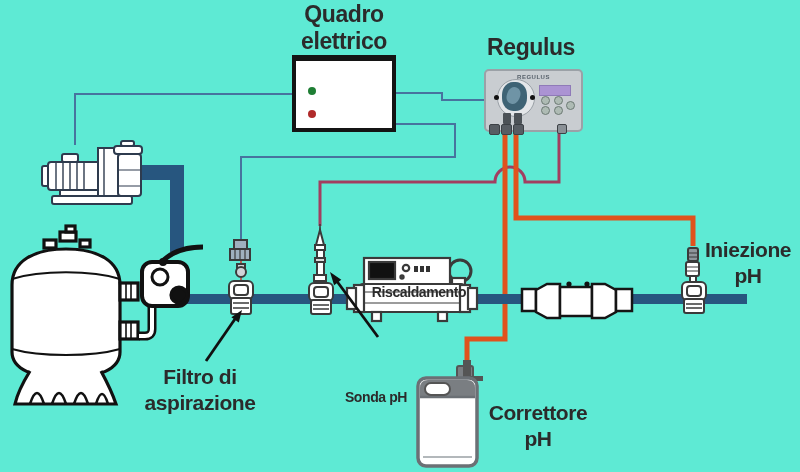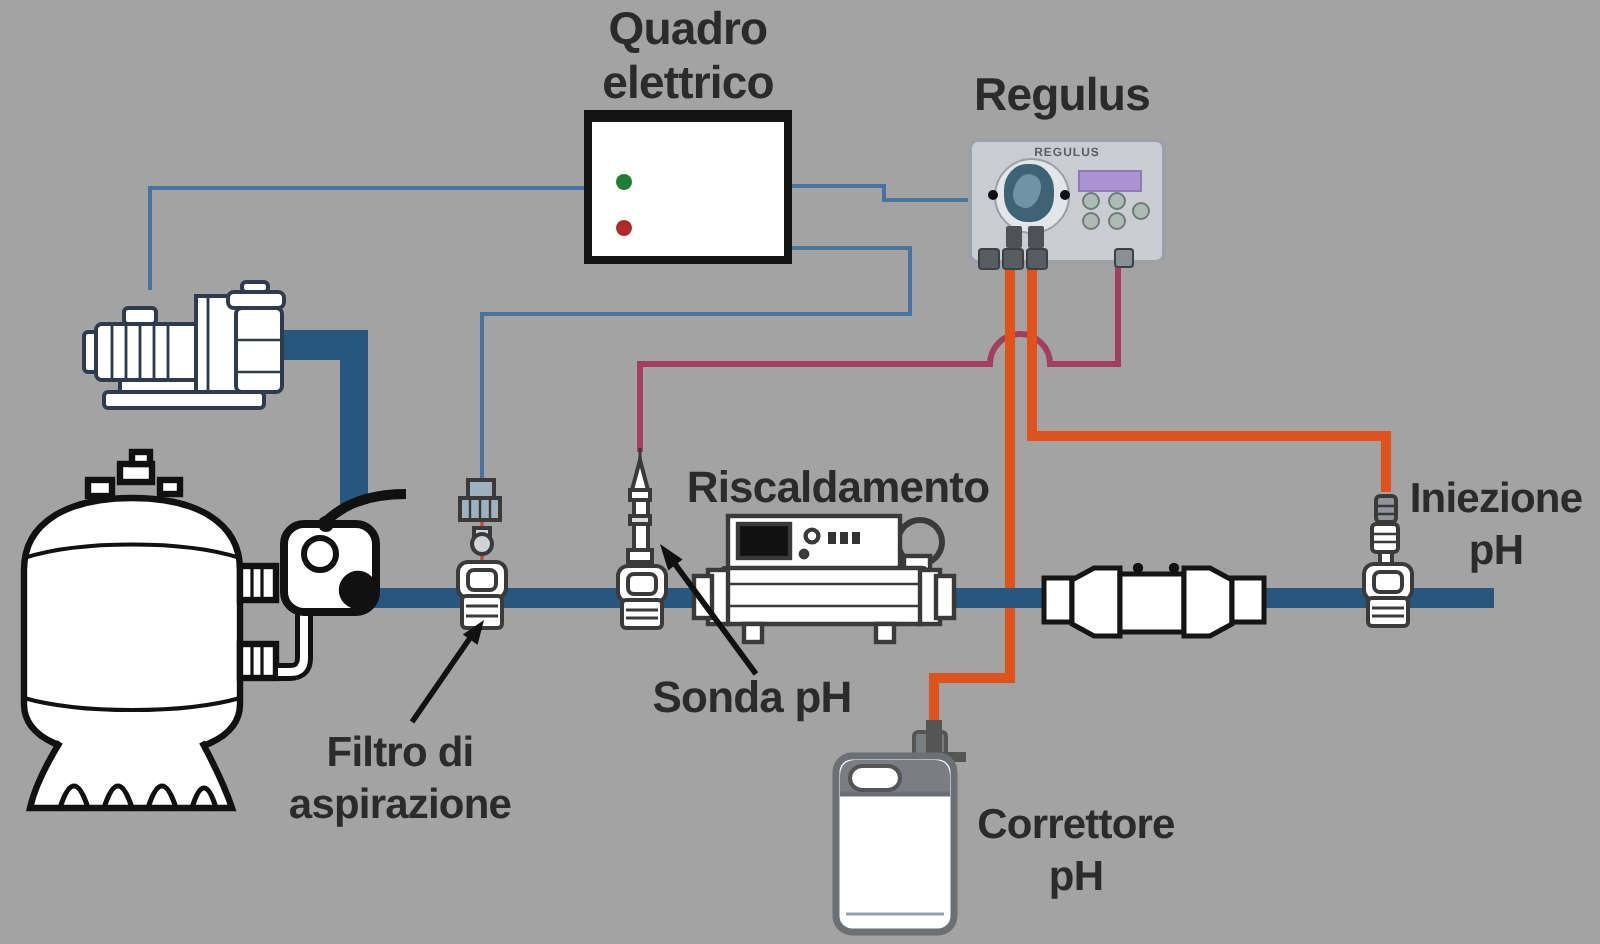--- a/index.html
+++ b/index.html
@@ -1,27 +1,27 @@
 <!DOCTYPE html>
 <html style="--pipe: #27567F; --wire-blue: #47739E; --wire-purple: #A23E60; --wire-orange: #E0521D; --led-green: #1E7E34; --led-red: #B02A2A; --text: #2B2B2B; --device-body: #C9CDD1; --display: #AB93D3; --pump-head: #3E6375;"><head>
 <meta charset="utf-8">
 <style>
   :root{
     --pipe:#27567F; --wire-blue:#47739E; --wire-purple:#A23E60; --wire-orange:#E0521D;
     --led-green:#1E7E34; --led-red:#B02A2A; --text:#2B2B2B;
     --device-body:#C9CDD1; --display:#AB93D3; --pump-head:#3E6375;
   }
   html,body{margin:0;padding:0;background:#fff;}
-  #canvas{position:relative;width:800px;height:472px;background:#a3a3a3;overflow:hidden;
+  #canvas{position:relative;width:800px;height:472px;background:#5eead4;overflow:hidden;
           font-family:"Liberation Sans",sans-serif;}
   svg{position:absolute;left:0;top:0;}
   .lbl{position:absolute;font-weight:700;color:var(--text);text-align:center;
        letter-spacing:-0.4px;line-height:26px;}
   .lbl.big{font-size:23px;line-height:27px;}
-  .lbl.med{font-size:22px;}
+  .lbl.med{font-size:14px;margin-top:48px;}
   .lbl.sm{font-size:21px;}
   
   .panel-box{position:absolute;left:292px;top:55px;width:96px;height:67px;background:#fff;
              border:4px solid #141414;border-top-width:6px;}
   .led{position:absolute;width:8px;height:8px;border-radius:50%;}
   
   .controller{position:absolute;left:484px;top:69px;width:95px;height:59px;
               background:var(--device-body);border:2px solid #9BA1A7;border-radius:5px;}
   .controller .brand{position:absolute;left:0;right:0;top:3px;text-align:center;
               font-size:6px;font-weight:700;color:#56606a;letter-spacing:.5px;}

